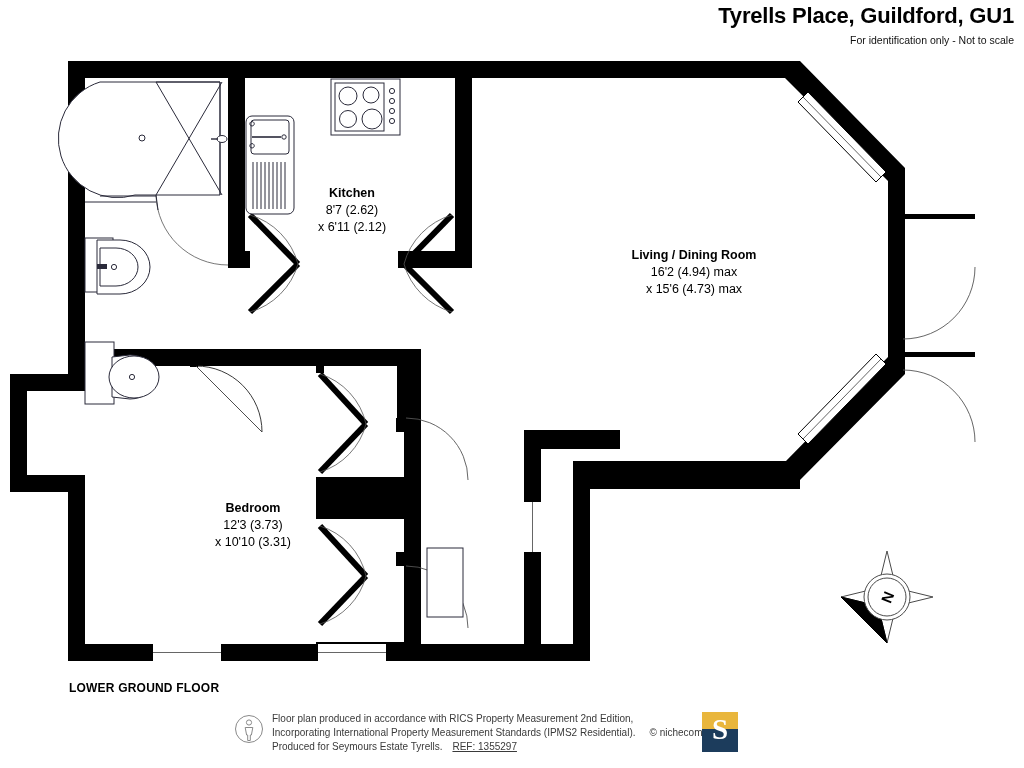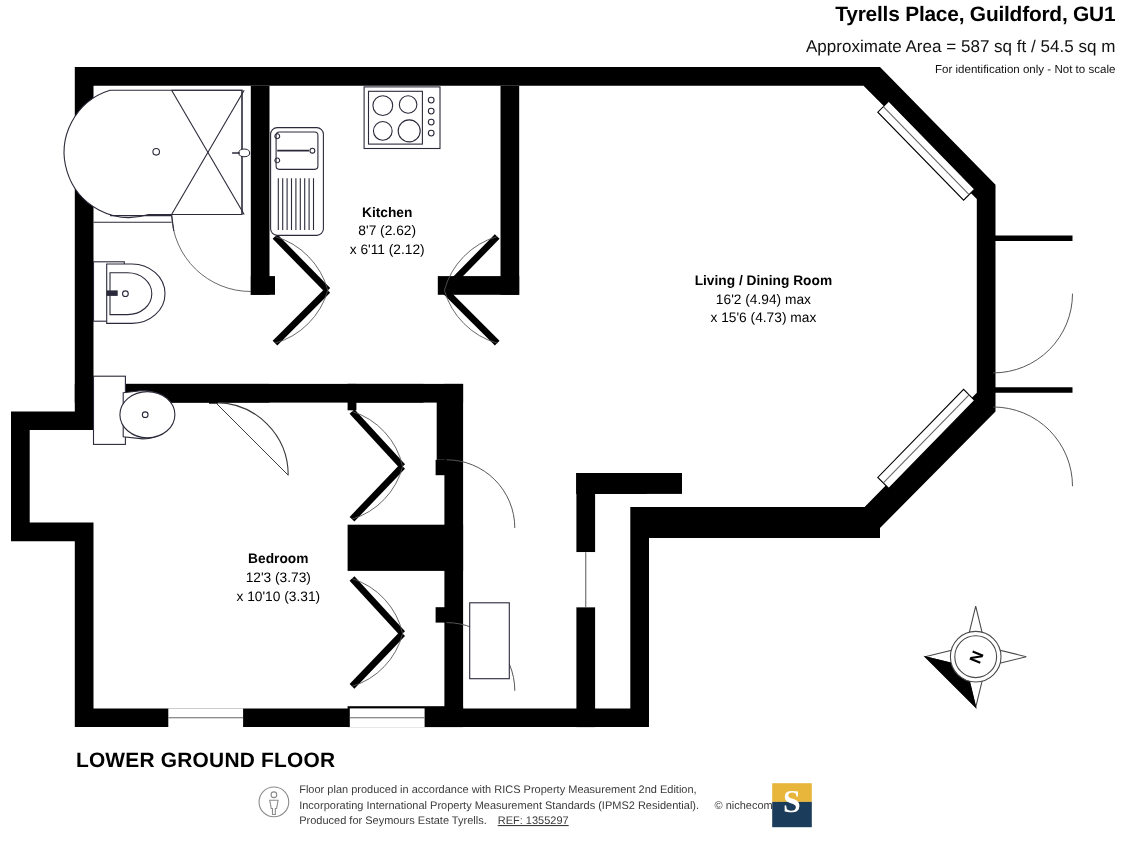--- a/index.html
+++ b/index.html
@@ -18,21 +18,21 @@
 
   
   #header {
     position: absolute;
     top: 0; right: 10px;
     width: 1014px;
     text-align: right;
     padding-top: 4px;
   }
   #title {
-    font-size: 19px;
+    font-size: 22px;
     font-weight: bold;
     color: #000;
     letter-spacing: -0.2px;
     line-height: 1.1;
     margin: 0;
   }
   #subtitle {
     font-size: 15.5px;
     color: #111;
     margin-top: 9px;
@@ -50,21 +50,21 @@
     position: absolute;
     left: 0; top: 52px;
     width: 817px; height: 620px;
   }
   #plan-svg { display: block; }
 
   
   #floor-label {
     position: absolute;
     left: 69px; top: 681px;
-    font-size: 19px;
+    font-size: 12px;
     font-weight: bold;
     color: #000;
     letter-spacing: 0.2px;
   }
 
   
   #footer {
     position: absolute;
     left: 230px; top: 710px;
     width: 560px;
@@ -117,21 +117,20 @@
   .room-dim  { font: 12.5px "Liberation Sans", sans-serif; fill:#000; }
   .compass-n { font: bold 15px "Liberation Sans", sans-serif; fill:#000; }
 </style>
 </head>
 <body>
 
 <div id="page">
 
   <div id="header">
     <div id="title">Tyrells Place, Guildford, GU1</div>
-    <div id="subtitle">Approximate Area = 587 sq ft / 54.5 sq m</div>
     <div id="disclaimer">For identification only - Not to scale</div>
   </div>
 
   <div id="plan-wrap">
     <svg id="plan-svg" width="1024" height="620" viewBox="0 0 1024 620" xmlns="http://www.w3.org/2000/svg">
 
       <g>
 
         <path fill="#000000" fill-rule="evenodd" d="
               M 68,9 L 800,9 L 905,116 L 905,162 L 975,162 L 975,167 L 905,167 L 905,300 L 975,300

